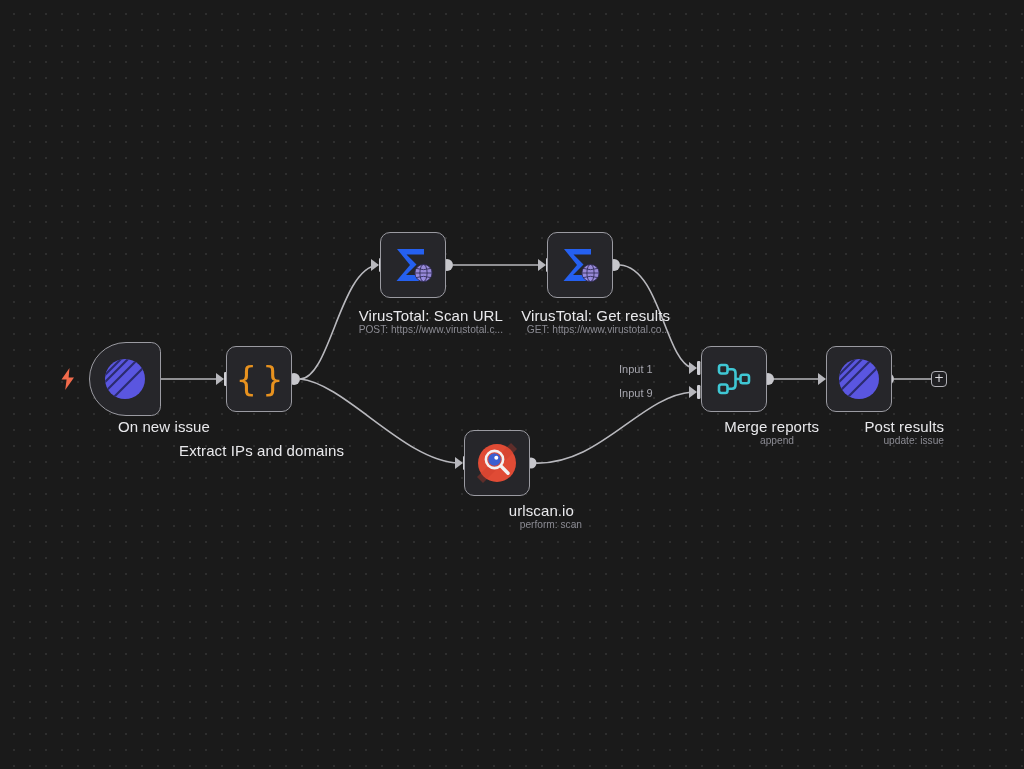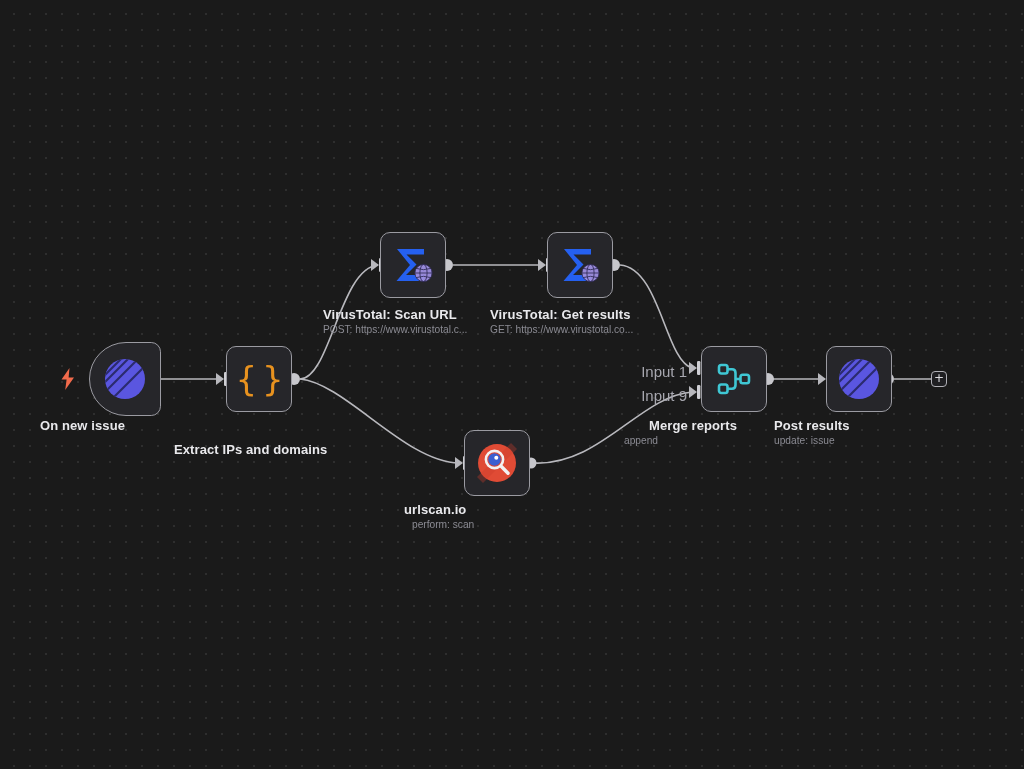--- a/index.html
+++ b/index.html
@@ -58,45 +58,45 @@
   }
   .node.trigger {
     border-radius: 38px 10px 10px 38px;
     background: #26262a;
   }
   .node.big { width: 66px; height: 66px; }
   .node.trigger { width: 72px; height: 74px; }
 
   .caption {
     position: absolute;
-    text-align: left;
+    text-align: right;
     color: #e9e9ec;
-    font-size: 13px;
-    font-weight: 700;
+    font-size: 15px;
+    font-weight: 400;
     letter-spacing: 0.1px;
     white-space: nowrap;
     z-index: 3;
   }
   .subcaption {
     position: absolute;
-    text-align: left;
+    text-align: right;
     color: #8b8b93;
     font-size: 10.2px;
     font-weight: 400;
     white-space: nowrap;
     z-index: 3;
   }
 
   .port-label {
     position: absolute;
     color: #a7a7af;
-    font-size: 15px;
+    font-size: 11px;
     white-space: nowrap;
     z-index: 4;
-    text-align: right;
+    text-align: left;
   }
 
   
   .icon-wrap {
     display: flex;
     align-items: center;
     justify-content: center;
     line-height: 0;
   }
   .braces {

